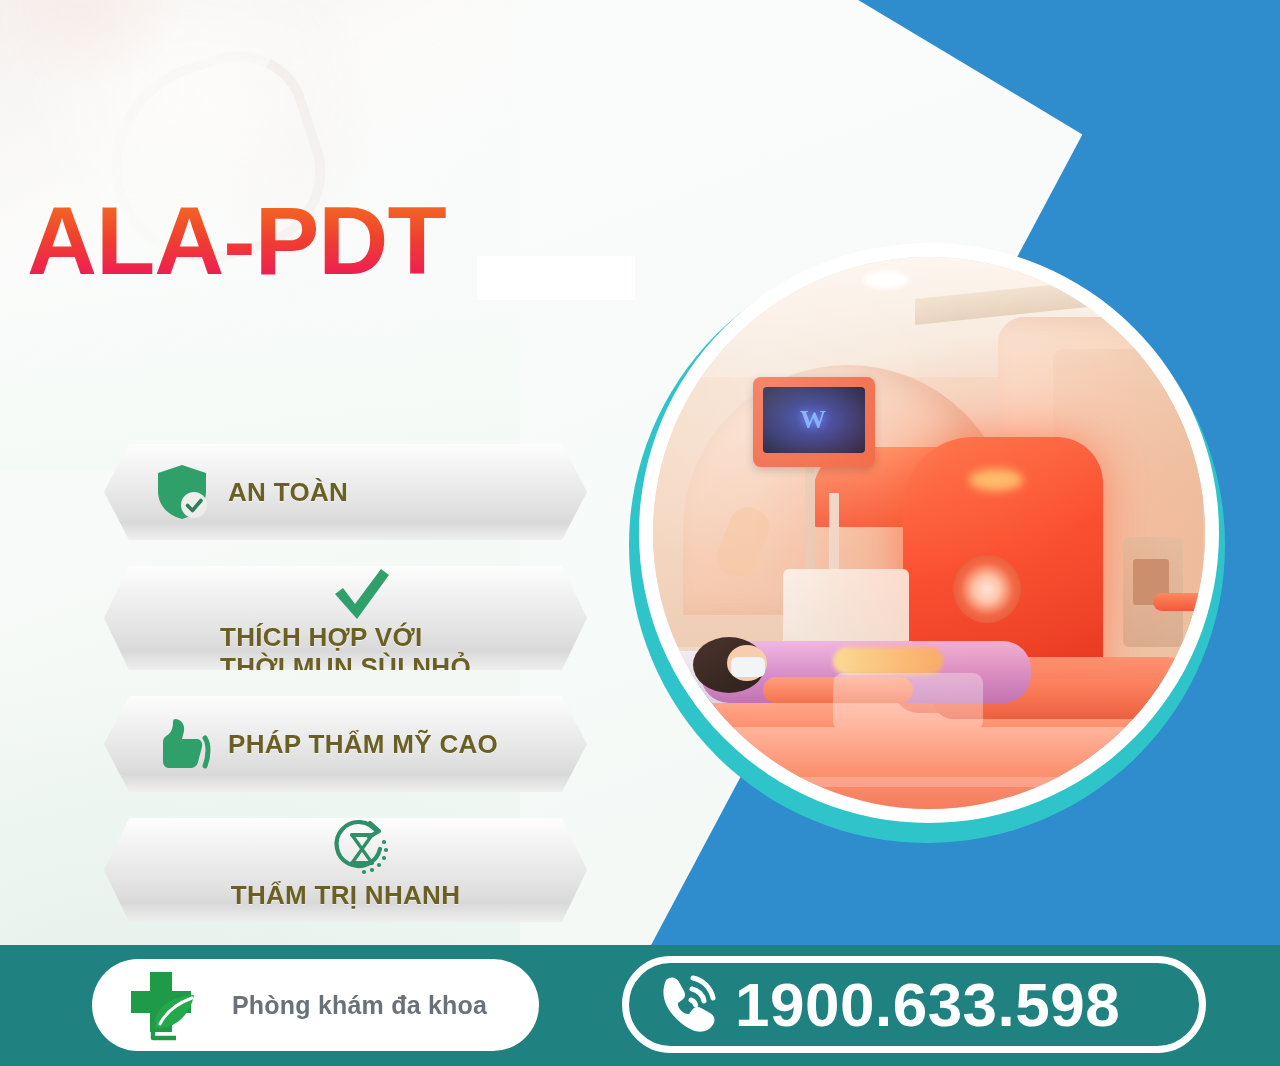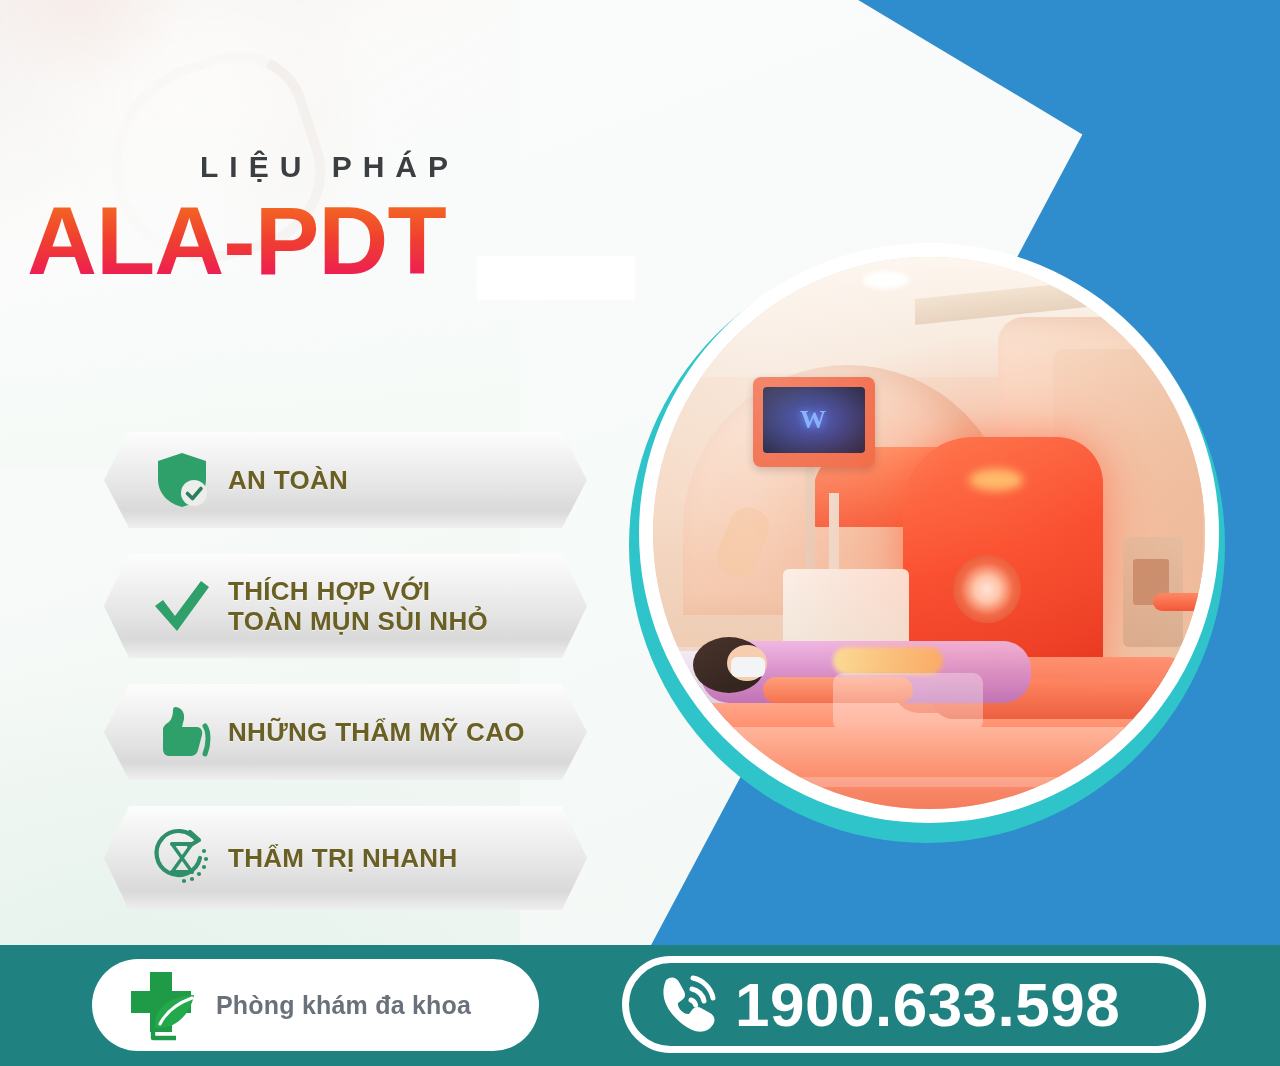--- a/index.html
+++ b/index.html
@@ -159,50 +159,50 @@
     background:linear-gradient(180deg,#f4751f 0%,#f0402f 48%,#ec1160 100%);
     -webkit-background-clip:text;background-clip:text;color:transparent;
     -webkit-text-fill-color:transparent;
     white-space:nowrap;
   }
   .white-patch{
     position:absolute;left:477px;top:256px;width:158px;height:44px;background:#ffffff;
   }
 
   
-  .chips{position:absolute;left:104px;top:432px;width:490px;}
+  .chips{position:absolute;left:104px;top:444px;width:490px;}
   .chip{
     position:relative;width:483px;margin-bottom:26px;
     background:linear-gradient(180deg,#fdfdfd 0%,#efefef 34%,#e3e3e3 62%,#d9d9d9 82%,#efefef 100%);
     clip-path:polygon(5.2% 0%, 94.8% 0%, 100% 50%, 94.8% 100%, 5.2% 100%, 0% 50%);
     filter:drop-shadow(2px 4px 4px rgba(120,130,125,.28));
     display:flex;align-items:center;
   }
   .chip.h1{height:96px;}
-  .chip.h2{height:104px;}
+  .chip.h2{height:104px;flex-direction:column;}
   .chip-icon{
     width:92px;min-width:92px;display:flex;align-items:center;justify-content:center;
     margin-left:32px;
   }
   .chip-text{
     color:#6a6023;font-weight:bold;font-size:26px;line-height:1.16;letter-spacing:.3px;
     text-shadow:0 1px 0 rgba(255,255,255,.55);
   }
   .chip-text .l2{display:block;}
 
   
   .footer{
     position:absolute;left:0;bottom:0;width:1280px;height:121px;background:#1f8280;
   }
   .logo-pill{
     position:absolute;left:92px;top:14px;width:447px;height:92px;border-radius:46px;
     background:#ffffff;display:flex;align-items:center;
   }
   .logo-mark{width:96px;min-width:96px;display:flex;align-items:center;justify-content:center;margin-left:22px;}
-  .logo-txt{display:flex;flex-direction:column;justify-content:space-between;margin-left:6px;}
+  .logo-txt{display:flex;flex-direction:column;justify-content:space-between;margin-left:22px;}
   .logo-top{color:#6a717a;font-size:25px;font-weight:bold;line-height:1.05;letter-spacing:.2px;}
   .logo-bot{color:#6a717a;font-size:45px;font-weight:bold;line-height:1.05;letter-spacing:1px;margin-top:-2px;}
   .phone-pill{
     position:absolute;left:622px;top:11px;width:584px;height:97px;border-radius:49px;
     border:7px solid #ffffff;display:flex;align-items:center;box-sizing:border-box;
   }
   .phone-ico{width:84px;min-width:84px;display:flex;align-items:center;justify-content:center;margin-left:16px;}
   .phone-num{color:#ffffff;font-size:62px;font-weight:bold;letter-spacing:.5px;line-height:1;margin-left:6px;}
 </style>
 </head>
@@ -253,21 +253,20 @@
     <div class="ph-arm2"></div>
     <div class="ph-head"></div>
     <div class="ph-face"></div>
     <div class="ph-mask"></div>
     <div class="ph-shield"></div>
     <div class="ph-bedfront"></div>
     <div class="ph-bedline"></div>
     <div class="ph-warm"></div>
   </div>
 
-  <div class="kicker">LIỆU PHÁP</div>
   <div class="brand">ALA-PDT</div>
   <div class="white-patch"></div>
 
   <div class="chips">
 
     <div class="chip h1">
       <div class="chip-icon">
         <svg width="56" height="58" viewBox="0 0 56 58" aria-hidden="true">
           <path d="M28 2 L52 10 L52 28 C52 44 40 53 28 56 C16 53 4 44 4 28 L4 10 Z" fill="#2fa06a"></path>
           <circle cx="40" cy="42" r="13" fill="#eceeec"></circle>
@@ -280,33 +279,33 @@
     </div>
 
     <div class="chip h2">
       <div class="chip-icon">
         <svg width="62" height="56" viewBox="0 0 62 56" aria-hidden="true">
           <path d="M4 28 L12 22 L24 38 L50 3 L58 9 L26 53 Z" fill="#2fa06a"></path>
         </svg>
       </div>
       <div class="chip-text">
         <span class="l2">THÍCH HỢP VỚI</span>
-        <span class="l2">TOÀN MỤN SÙI NHỎ</span>
+        <span class="l2">THỜI MỤN SÙI NHỎ</span>
       </div>
     </div>
 
     <div class="chip h1">
       <div class="chip-icon">
         <svg width="58" height="56" viewBox="0 0 58 56" aria-hidden="true">
           <path d="M22 3 C28 3 32 8 31 15 L29 23 L44 23 C48 23 50 27 49 31 L45 46 C44 50 41 52 37 52 L16 52 C12 52 10 49 10 45 L10 26 C10 22 13 20 16 18 C19 15 20 10 20 6 C20 4 21 3 22 3 Z" fill="#2fa06a"></path>
           <path d="M52 22 C56 28 56 40 52 50" fill="none" stroke="#2fa06a" stroke-width="5" stroke-linecap="round"></path>
         </svg>
       </div>
       <div class="chip-text">
-        <span>NHỮNG THẨM MỸ CAO</span>
+        <span>PHÁP THẨM MỸ CAO</span>
       </div>
     </div>
 
     <div class="chip h2">
       <div class="chip-icon">
         <svg width="62" height="62" viewBox="0 0 62 62" aria-hidden="true">
           <path d="M46 14 A22 22 0 1 0 49 31" fill="none" stroke="#2e8f69" stroke-width="4.2" stroke-linecap="round"></path>
           <path d="M39 5 L48 13 L38 19" fill="none" stroke="#2e8f69" stroke-width="4.2" stroke-linecap="round" stroke-linejoin="round"></path>
           <g fill="#2e8f69">
             <circle cx="53" cy="24" r="2.1"></circle>

